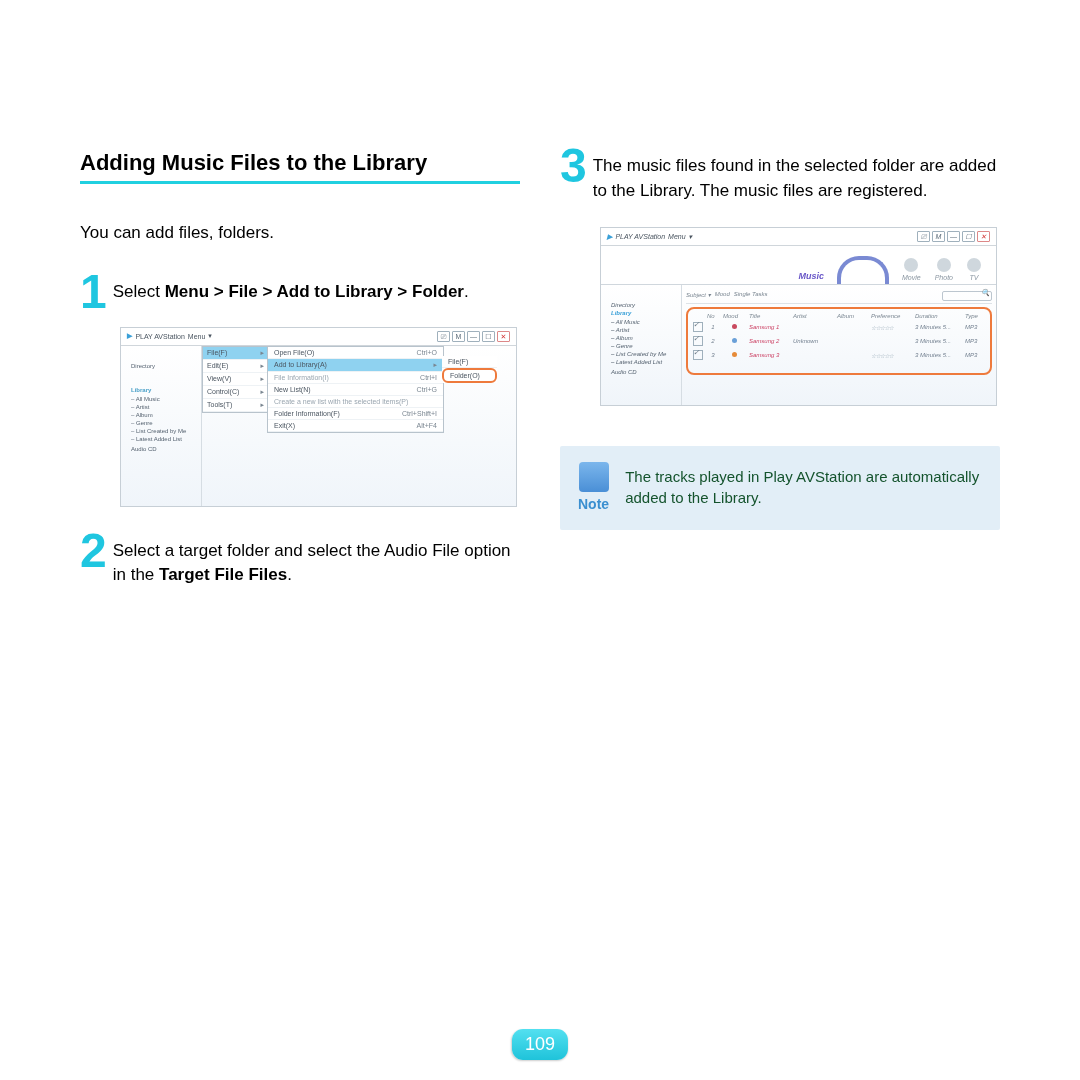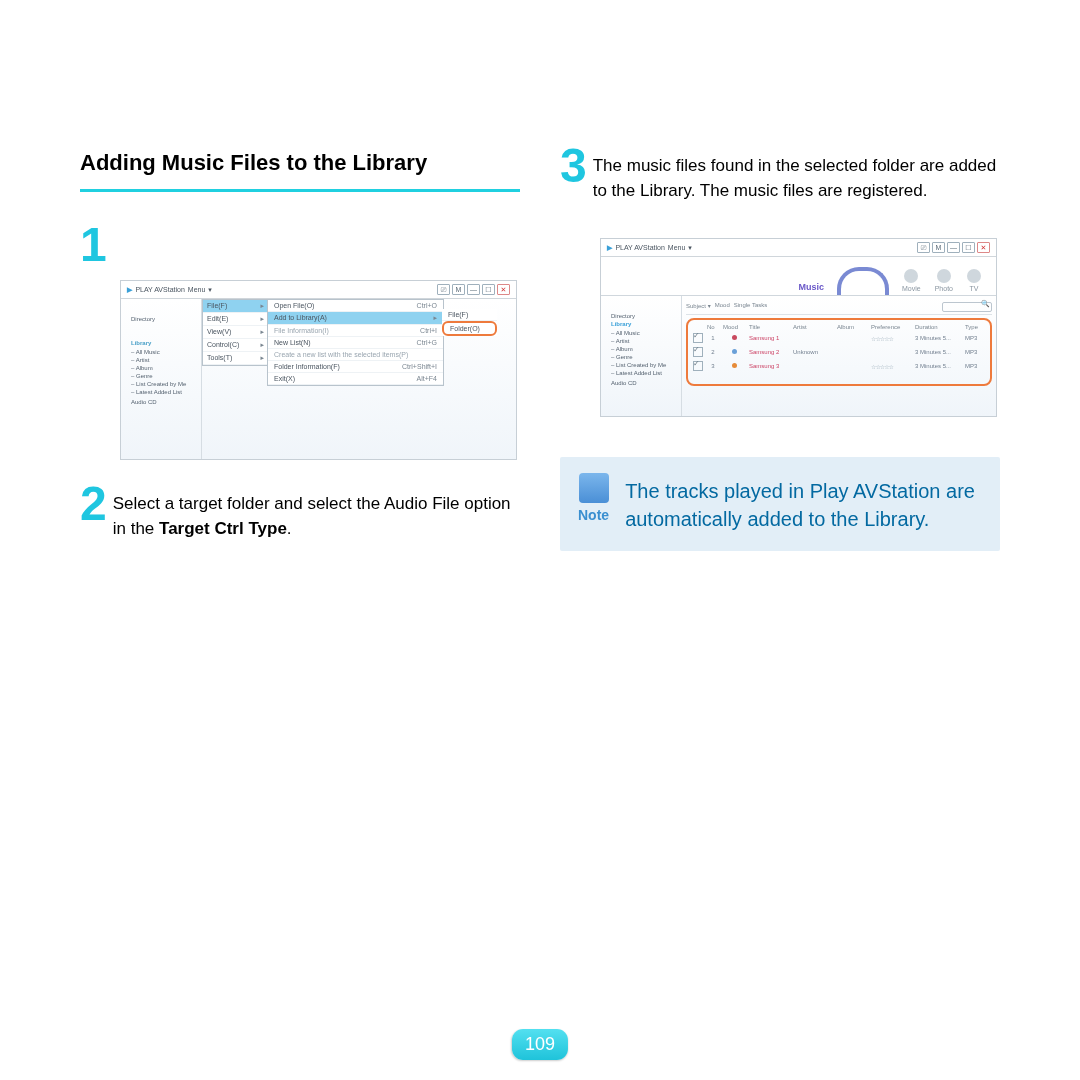--- a/index.html
+++ b/index.html
@@ -19,21 +19,21 @@
   .col {
     position: absolute;
     width: 440px;
   }
   .col-left  { left: 80px;  top: 150px; }
   .col-right { left: 560px; top: 150px; }
 
   .heading {
     font-size: 22px;
     font-weight: bold;
-    padding-bottom: 13px;
+    padding-bottom: 5px;
     border-bottom: 3px solid #20d0e0;
     margin-bottom: 37px;
   }
 
   .para {
     font-size: 17px;
     line-height: 1.45;
     margin-bottom: 14px;
   }
 
@@ -184,41 +184,45 @@
     display:flex; align-items:flex-start; gap:16px;
     background:#e2eef7; padding:16px 18px 18px 18px;
     border-radius:2px; margin-top:40px;
   }
   .note-badge {
     width:30px; height:30px; border-radius:4px;
     background:linear-gradient(#7bb6ec,#4a8fd6);
   }
   .note-label { font-size:14px; font-weight:bold; color:#3a8fd0; margin-top:4px;}
   .note-left  { display:flex; flex-direction:column; align-items:center;text-align:right; }
-  .note-text  { flex:1; font-size:20px; line-height:1.4; color:#0369a1; padding-top:4px;}
+  .note-text  { flex:1; font-size:15px; line-height:1.4; color:#14532d; padding-top:4px;}
 
   
   .pagenum {
     position:absolute; left:50%; bottom:20px; transform:translateX(-50%);
     background:linear-gradient(#53e0f0,#1fc3da);
     color:#fff; font-size:18px; padding:5px 13px; border-radius:11px;
     box-shadow:0 1px 2px rgba(0,0,0,.2);
   }
 </style>
 </head>
 <body>
 
 <div class="page">
 
   <div class="col col-left">
     <div class="heading">Adding Music Files to the Library</div>
 
+    <div class="para">You can add files, folders.</div>
 
     <div class="step">
       <div class="step-num">1</div>
+      <div class="step-text">
+        <span>Select </span><span class="b">Menu &gt; File &gt; Add to Library &gt; Folder</span><span>.</span>
+      </div>
     </div>
 
     <div class="shot">
       <div class="shot-title">
         <span class="logo">▶</span>
         <span>PLAY AVStation</span>
         <span>Menu</span>
         <span>▾</span>
         <div class="winbtns">
           <span>⎚</span>
@@ -297,33 +301,33 @@
             <div>File(F)</div>
             <div class="callout">Folder(O)</div>
           </div>
         </div>
       </div>
     </div>
 
     <div class="step" style="margin-top:28px;">
       <div class="step-num">2</div>
       <div class="step-text">
-        <span>Select a target folder and select the Audio File option in the </span><span class="b">Target Ctrl Type</span><span>.</span>
+        <span>Select a target folder and select the Audio File option in the </span><span class="b">Target File Files</span><span>.</span>
       </div>
     </div>
   </div>
 
   <div class="col col-right">
 
     <div class="step" style="margin-top:0;">
       <div class="step-num">3</div>
       <div class="step-text">The music files found in the selected folder are added to the Library. The music files are registered.</div>
     </div>
 
-    <div class="shot" style="margin-top:35px;">
+    <div class="shot" style="margin-top:24px;font-style:italic;">
       <div class="shot-title">
         <span class="logo">▶</span>
         <span>PLAY AVStation</span>
         <span>Menu</span>
         <span>▾</span>
         <div class="winbtns">
           <span>⎚</span>
           <span>M</span>
           <span>—</span>
           <span>☐</span>

